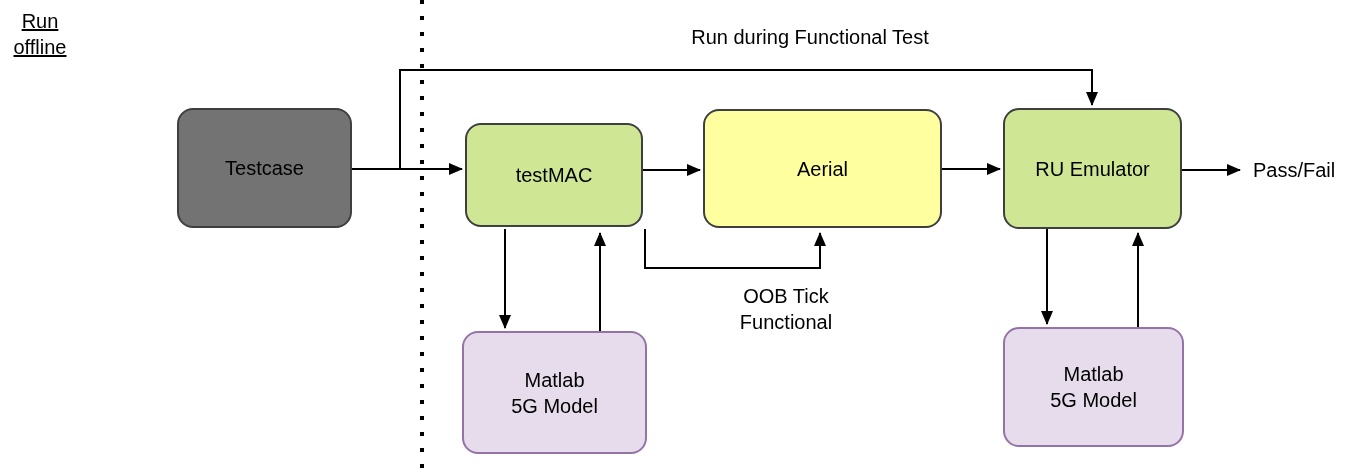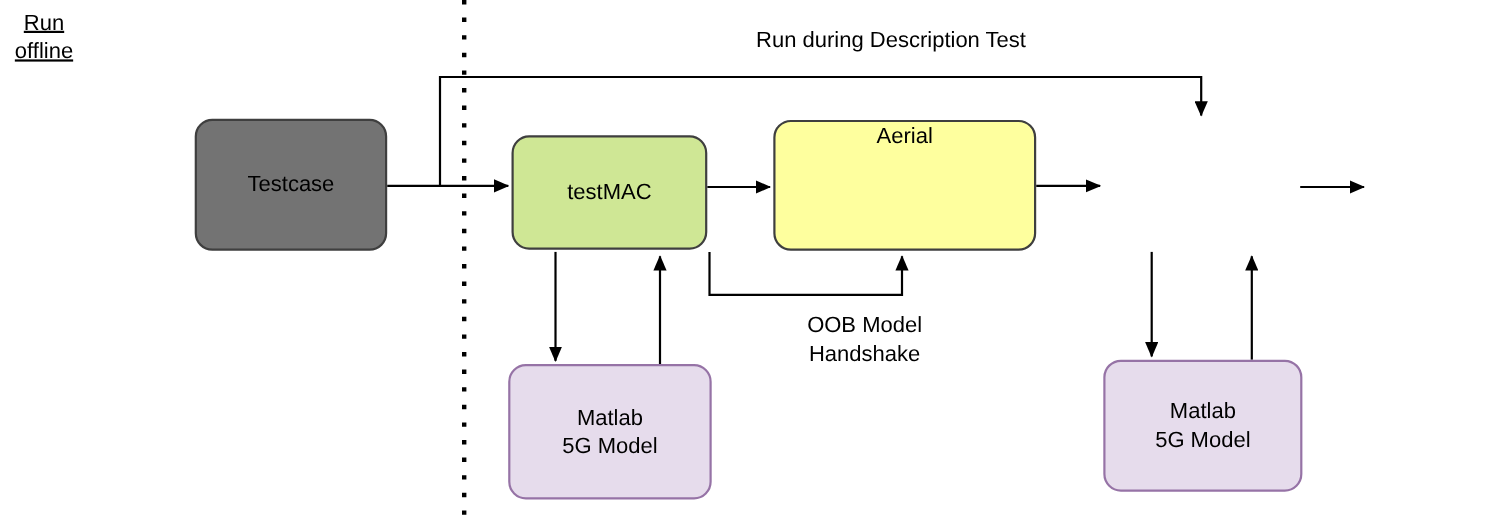--- a/index.html
+++ b/index.html
@@ -70,41 +70,45 @@
       <path d="M645 229 V268 H820 V233" marker-end="url(#ah)"></path>
       <path d="M505 229 V328" marker-end="url(#ah)"></path>
       <path d="M600 332 V233" marker-end="url(#ah)"></path>
       <path d="M1047 229 V324" marker-end="url(#ah)"></path>
       <path d="M1138 327 V233" marker-end="url(#ah)"></path>
     </g>
   </svg>
 
   <div class="label l-runoffline">Run offline</div>
 
-  <div class="label l-runduring">Run during Description Test</div>
+  <div class="label l-runduring">Run during Functional Test</div>
 
   <div class="node n-testcase" style="background-color: #737373;">
     <span>Testcase</span>
   </div>
 
   <div class="node n-testmac" style="background-color: rgb(207, 231, 149);">
     <span>testMAC</span>
   </div>
 
-  <div class="node n-aerial" style="background-color: rgb(254, 255, 158); justify-content: space-between;">
+  <div class="node n-aerial" style="background-color: rgb(254, 255, 158);">
     <span>Aerial</span>
   </div>
 
+  <div class="node n-ru" style="background-color: rgb(207, 231, 149);">
+    <span>RU Emulator</span>
+  </div>
 
   <div class="node n-matlab1" style="border-color: rgb(150, 115, 166); background-color: rgb(230, 220, 236);">
     <span>Matlab</span>
     <span>5G Model</span>
   </div>
 
   <div class="node n-matlab2" style="border-color: rgb(150, 115, 166); background-color: rgb(230, 220, 236);">
     <span>Matlab</span>
     <span>5G Model</span>
   </div>
 
-  <div class="label l-oob">OOB Model Handshake</div>
+  <div class="label l-oob">OOB Tick Functional</div>
 
+  <div class="label l-passfail">Pass/Fail</div>
 
 </div>
 
 </body></html>

